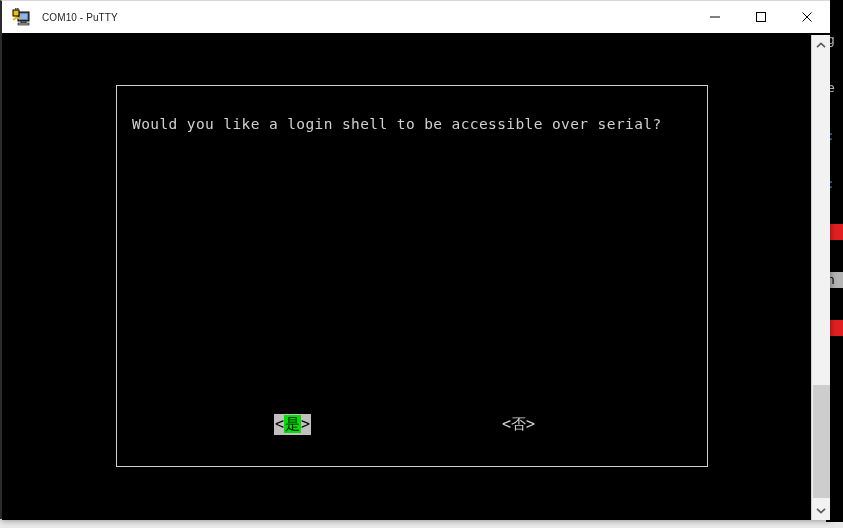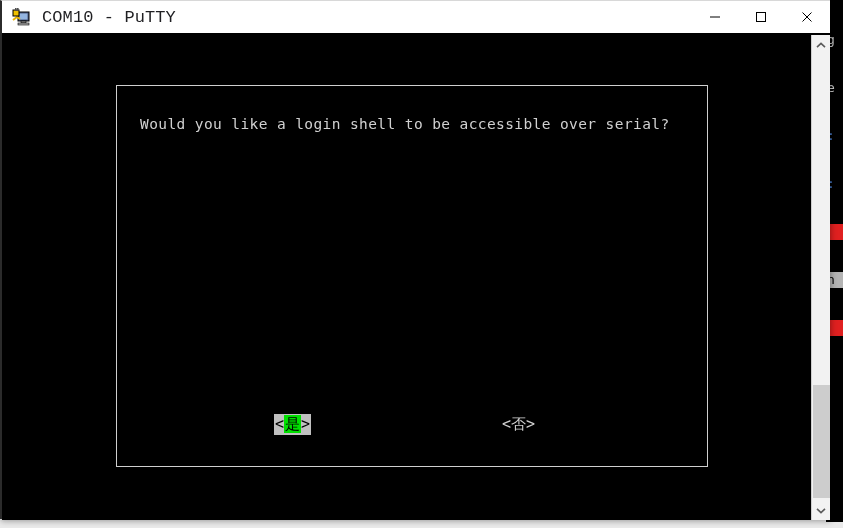--- a/index.html
+++ b/index.html
@@ -62,24 +62,24 @@
     border-bottom: 2px solid #000000;
   }
   #title-icon {
     width: 22px; height: 22px;
     margin-left: 10px;
     flex: 0 0 auto;
     position: relative;
   }
   #title-text {
     margin-left: 8px;
-    font-size: 17px;
+    font-size: 10px;
     color: #1f1f22;
     letter-spacing: .1px;
-    font-family: Liberation Mono, monospace;
+    font-family: Liberation Sans, sans-serif;
     white-space: nowrap;
   }
   #window-controls {
     position: absolute;
     right: 0; top: 0;
     height: 32px;
     display: flex;
   }
   .wctl {
     width: 46px; height: 32px;
@@ -117,21 +117,20 @@
     position: absolute;
     left: 15px;
     top: 28px;
     width: 560px;
     color: #d0d0d0;
     font-size: 14.5px;
     line-height: 21px;
     font-family: "DejaVu Sans Mono", monospace;
     white-space: pre-wrap;
     letter-spacing: .4px;
-    margin-left: 8px;
   }
   #dlg-question-cn {
     position: absolute;
     left: 0;
     top: 96px;
     width: 592px;
     text-align: center;
     color: #ffff2a;
     font-size: 15px;
     font-family: "DejaVu Sans", sans-serif;

